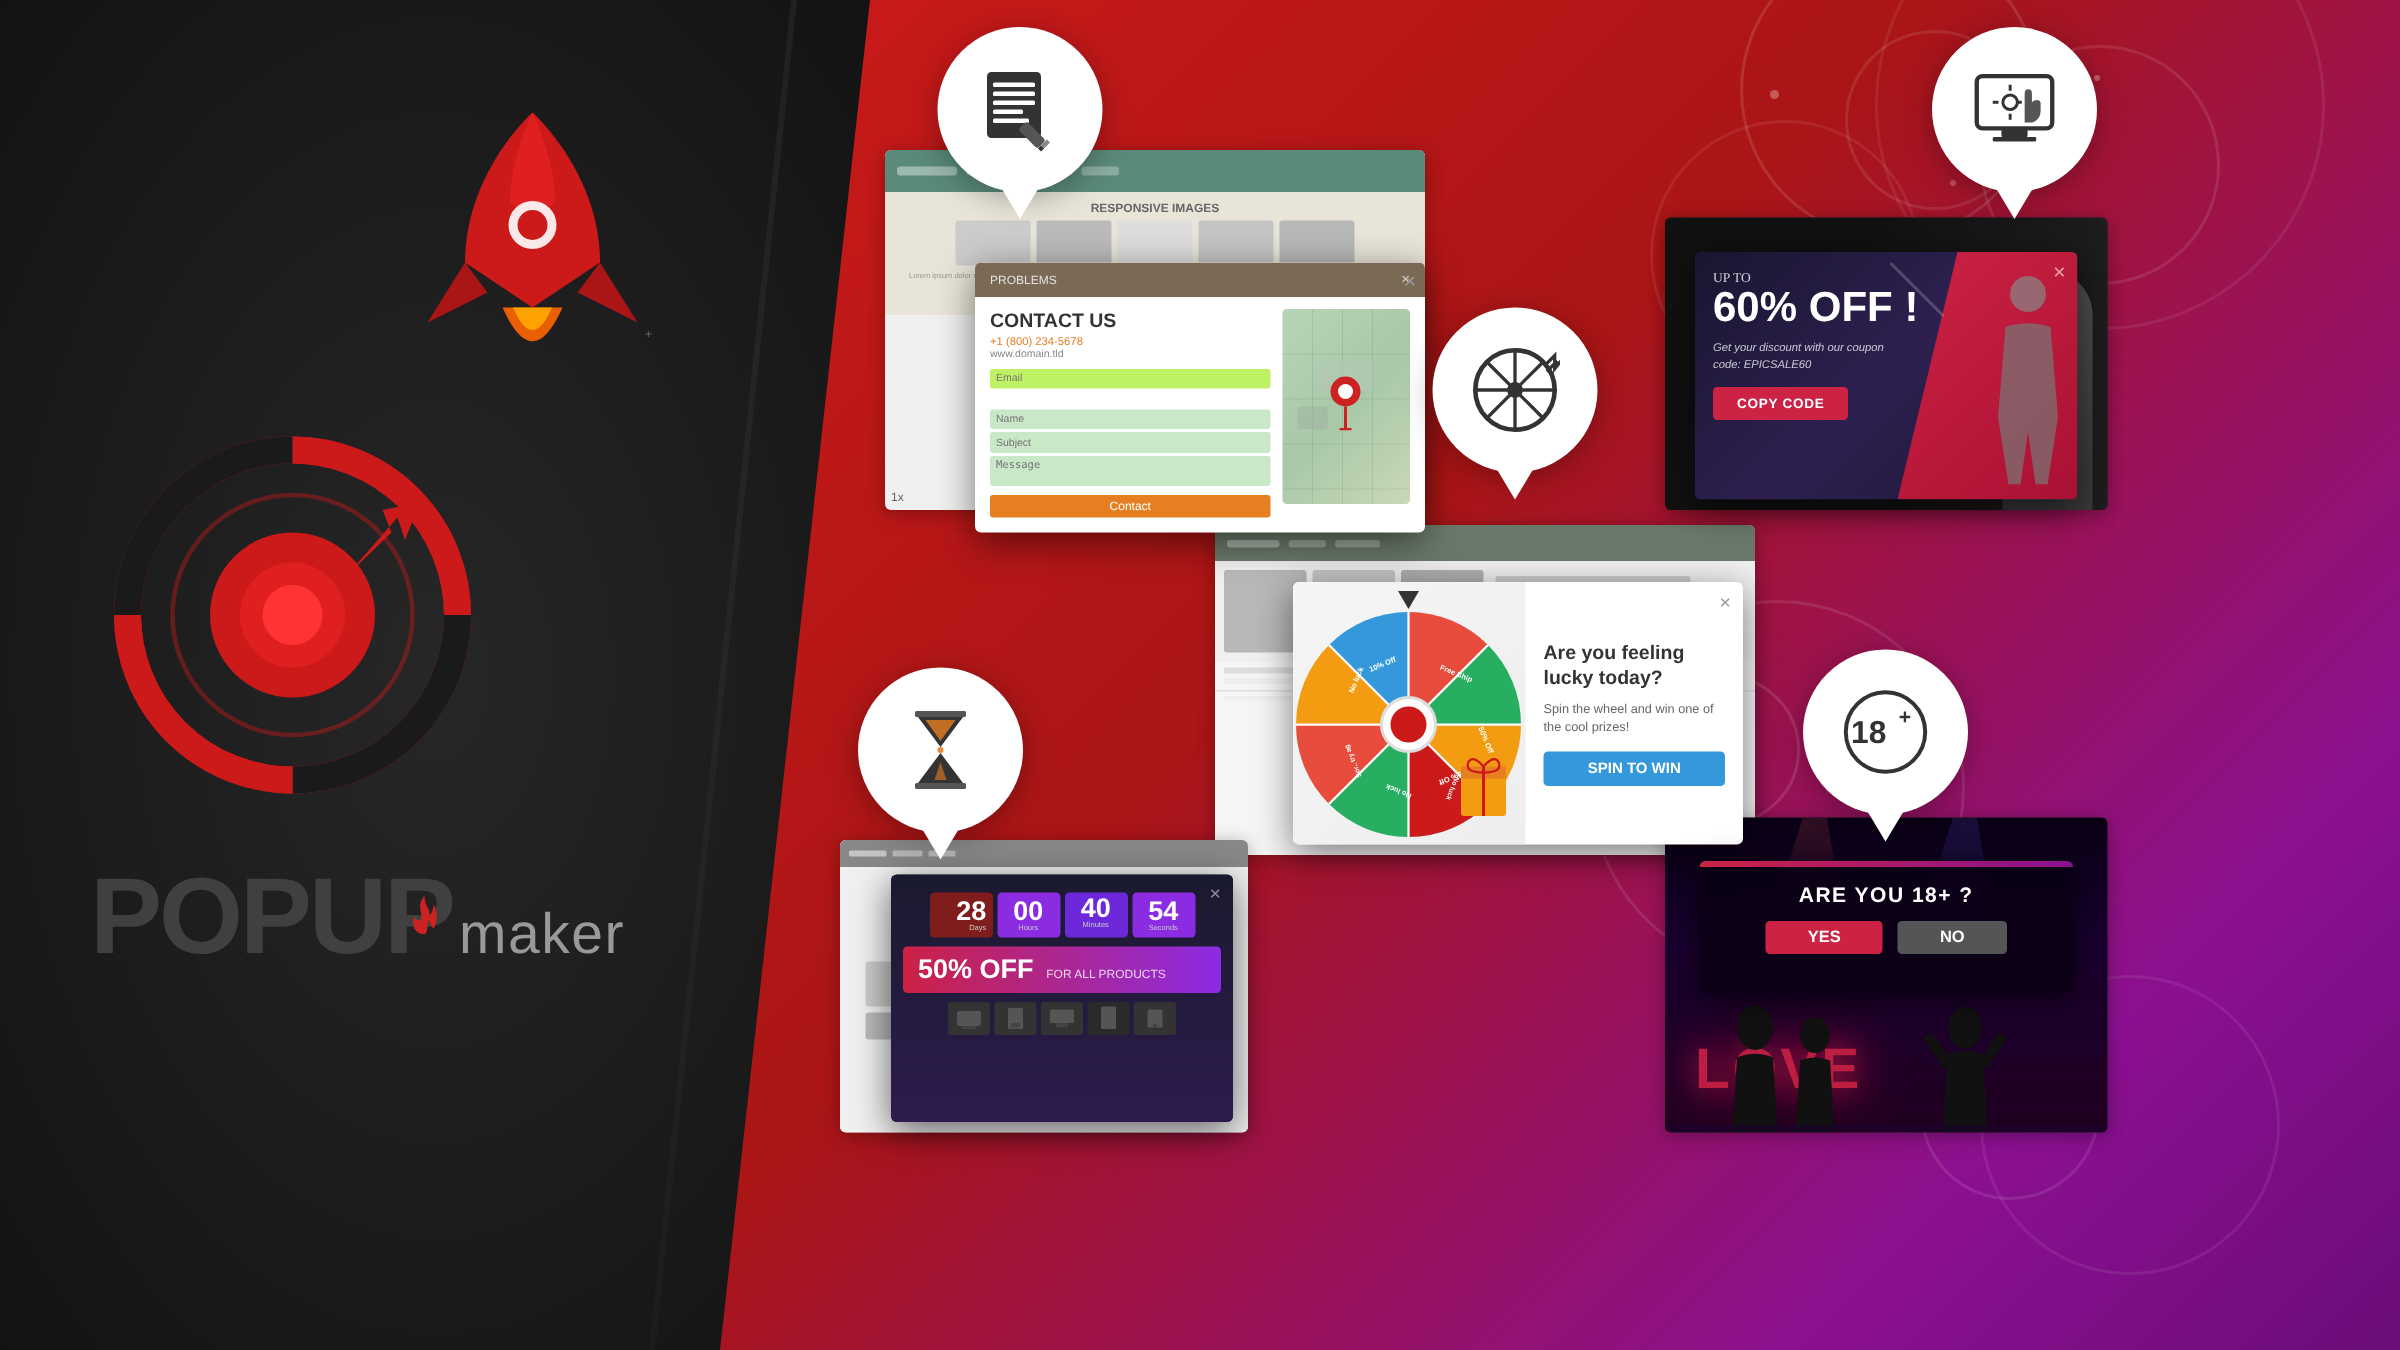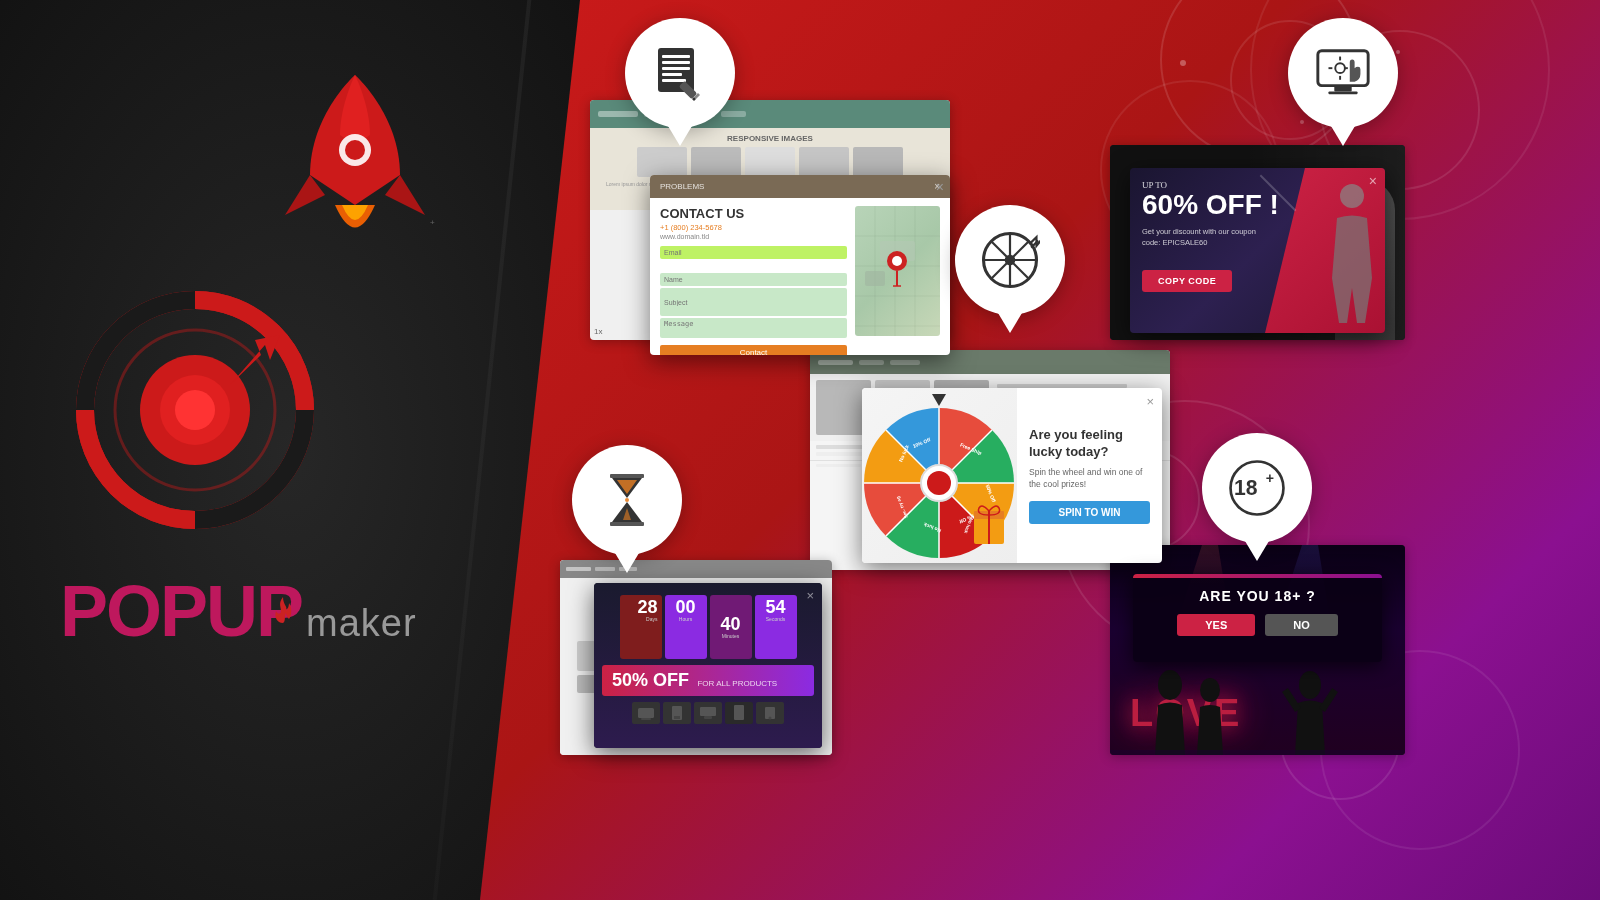--- a/index.html
+++ b/index.html
@@ -231,21 +231,21 @@
     <path d="M230 120 A110 110 0 0 1 120 230" fill="none" stroke="#1a1a1a" stroke-width="18"></path>
     <path d="M120 230 A110 110 0 0 1 10 120" fill="none" stroke="#cc1a1a" stroke-width="18"></path>
     <path d="M10 120 A110 110 0 0 1 120 10" fill="none" stroke="#1a1a1a" stroke-width="18"></path>
 
     <path d="M155 95 L190 55 L195 70 L205 45 L180 50 L186 65Z" fill="#cc1a1a"></path>
   </svg>
 </div>
 
 <div class="brand-text">
   <span class="brand-popup">
-    <span style="color:#be185d;">POPUP</span>
+    <span style="color:#404040;">POPUP</span>
   </span>
   <span class="brand-maker">
     <span style="color:#999;font-size:38px;margin-top:23px;">maker</span>
   </span>
 </div>
 
 <div style="position:absolute;left:272px;top:595px;z-index:20;">
   <svg width="22" height="28" viewBox="0 0 22 28">
     <path d="M11 28 C5 28 2 22 4 16 C6 20 9 19 9 16 C9 12 6 8 11 2 C11 10 16 11 14 16 C17 13 17 8 17 8 C20 12 20 20 17 24 C15 22 14 20 14 18 C12 22 14 26 11 28Z" fill="#cc2222"></path>
   </svg>
@@ -305,21 +305,21 @@
   </div>
 
   <div style="padding:8px 10px;display:flex;gap:8px;">
     <div style="flex:1;">
       <div style="font-size:13px;font-weight:bold;color:#333;margin-bottom:2px;">CONTACT US</div>
       <div style="font-size:7.5px;color:#e67e22;margin-bottom:1px;">+1 (800) 234-5678</div>
       <div style="font-size:7px;color:#888;margin-bottom:6px;">www.domain.tld</div>
       
       <input style="display: block; width: 100%; height: 13px; background: #bef264; border: none; border-radius: 2px; margin-bottom: 14px; padding: 0px 4px; font-size: 7px; color: rgb(102, 102, 102);" placeholder="Email">
       <input style="display: block; width: 100%; height: 13px; background: rgb(200, 232, 200); border: none; border-radius: 2px; margin-bottom: 2px; padding: 0px 4px; font-size: 7px; color: rgb(102, 102, 102);" placeholder="Name">
-      <input style="display: block; width: 100%; height: 28px; background: rgb(200, 232, 200); border: none; border-radius: 2px; margin-bottom: 2px; padding: 0px 4px; font-size: 7px; color: rgb(102, 102, 102);" placeholder="Subject">
+      <input style="display: block; width: 100%; height: 14px; background: rgb(200, 232, 200); border: none; border-radius: 2px; margin-bottom: 2px; padding: 0px 4px; font-size: 7px; color: rgb(102, 102, 102);" placeholder="Subject">
       <textarea style="display: block; width: 100%; height: 20px; background: rgb(200, 232, 200); border: none; border-radius: 2px; margin-bottom: 3px; padding: 2px 4px; font-size: 7px; color: rgb(102, 102, 102); resize: none;" placeholder="Message"></textarea>
       <button style="background:#e67e22;color:white;border:none;border-radius:2px;padding:3px 0;font-size:8px;width:100%;cursor:pointer;">Contact</button>
     </div>
 
     <div style="width:85px;flex-shrink:0;">
       <div style="width:85px;height:130px;background:linear-gradient(135deg,#b8d4b8 0%,#a8c8a8 50%,#c8d8b8 100%);border-radius:3px;position:relative;overflow:hidden;">
 
         <svg width="85" height="130" viewBox="0 0 85 130" style="position:absolute;inset:0;">
           <line x1="0" y1="30" x2="85" y2="30" stroke="rgba(0,0,0,0.1)" stroke-width="0.5"></line>
           <line x1="0" y1="60" x2="85" y2="60" stroke="rgba(0,0,0,0.1)" stroke-width="0.5"></line>
@@ -483,21 +483,21 @@
         <circle cx="25" cy="18" r="12" fill="#888" opacity="0.7"></circle>
         <path d="M10 40 Q25 35 40 40 L45 100 L5 100Z" fill="#777" opacity="0.7"></path>
         <path d="M5 100 L12 145 L20 145 L25 110 L30 145 L38 145 L45 100Z" fill="#777" opacity="0.7"></path>
       </svg>
     </div>
   </div>
 
   <div style="position:absolute;left:12px;top:12px;z-index:2;">
     <div style="font-size:9px;color:rgba(255,255,255,0.8);margin-bottom:1px;font-family:Liberation Serif, serif;">UP TO</div>
     <div style="font-size:28px;font-weight:900;color:white;line-height:1;margin-bottom:8px;">60% OFF !</div>
-    <div style="font-size:7.5px;color:rgba(255,255,255,0.75);max-width:130px;line-height:1.4;margin-bottom:22px;">Get your discount with our coupon code: EPICSALE60</div>
+    <div style="font-size:7.5px;color:rgba(255,255,255,0.75);max-width:130px;line-height:1.4;margin-bottom:10px;font-style:italic;">Get your discount with our coupon code: EPICSALE60</div>
     <button style="background:#cc2244;color:white;border:none;border-radius:3px;padding:6px 16px;font-size:9px;font-weight:bold;cursor:pointer;letter-spacing:0.5px;">COPY CODE</button>
     
     <div style="position:absolute;top:-12px;left:135px;width:2px;height:50px;background:rgba(255,255,255,0.2);transform:rotate(-45deg);"></div>
   </div>
 
   <div style="position:absolute;top:5px;right:8px;color:rgba(255,255,255,0.6);font-size:14px;cursor:pointer;z-index:5;">×</div>
 </div>
 
 <div class="icon-bubble" style="position:absolute;left:572px;top:445px;z-index:30;">
   <svg width="60" height="60" viewBox="0 0 60 60">
@@ -540,21 +540,21 @@
 
     <div style="display:flex;gap:3px;justify-content:center;margin-bottom:6px;">
       <div style="background:#7f1d1d;border-radius:3px;padding:3px 4px;text-align:right;min-width:42px;">
         <div style="font-size:18px;font-weight:bold;color:white;line-height:1;">28</div>
         <div style="font-size:5px;color:#ccc;">Days</div>
       </div>
       <div style="background:#8b2be2;border-radius:3px;padding:3px 4px;text-align:center;min-width:42px;">
         <div style="font-size:18px;font-weight:bold;color:white;line-height:1;">00</div>
         <div style="font-size:5px;color:#ccc;">Hours</div>
       </div>
-      <div style="background:#701a75;border-radius:3px;padding:20px 4px;text-align:center;min-width:42px;">
+      <div style="background:#6d28d9;border-radius:3px;padding:1px 4px;text-align:center;min-width:42px;">
         <div style="font-size:18px;font-weight:bold;color:white;line-height:1;">40</div>
         <div style="font-size:5px;color:#ccc;">Minutes</div>
       </div>
       <div style="background:#8b2be2;border-radius:3px;padding:3px 4px;text-align:center;min-width:42px;">
         <div style="font-size:18px;font-weight:bold;color:white;line-height:1;">54</div>
         <div style="font-size:5px;color:#ccc;">Seconds</div>
       </div>
     </div>
 
     <div style="background:linear-gradient(90deg,#cc2244,#8b2be2);border-radius:3px;padding:5px 10px;text-align:left;margin-bottom:6px;">

